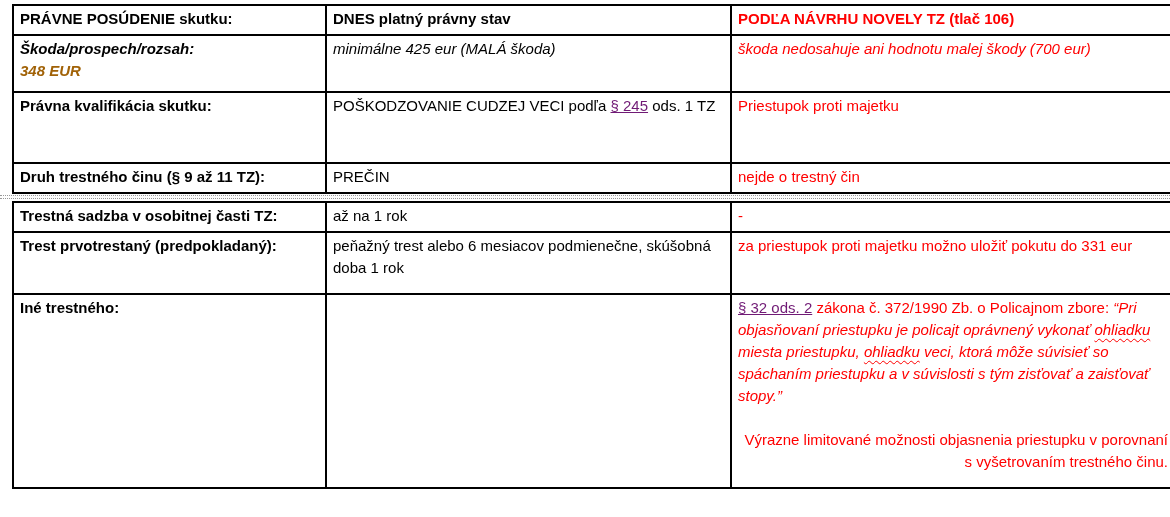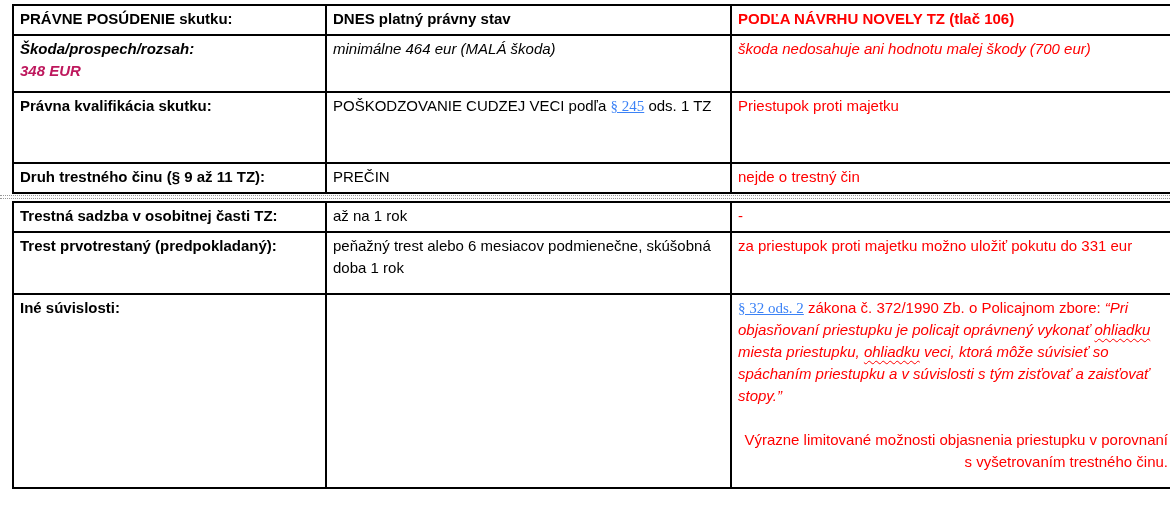--- a/index.html
+++ b/index.html
@@ -33,28 +33,27 @@
   .page-break { position:relative; width:1170px; height:7px; }
   .page-break::before, .page-break::after {
     content:""; position:absolute; left:0; right:0;
     border-top:1px dotted #999999;
   }
   .page-break::before { top:1px; }
   .page-break::after  { top:4px; }
 
   .b   { font-weight:bold; }
   .red { color:#ff0000;text-align:right; }
-  .purple { color:#be185d; }
+  .purple { color:#a16207; }
   .it  { font-style:italic; }
   .lnk {
-    color:#3b82f6;
+    color:#701a75;
     text-decoration:underline;
     white-space:nowrap;
     cursor:pointer;
-    font-family:Liberation Serif, serif;
   }
   .sp {
     text-decoration-line:underline;
     text-decoration-style:wavy;
     text-decoration-color:#ff0000;
     text-decoration-thickness:1px;
     text-underline-offset:3px;
   }
   .h28  { height:28px; }
   .h57  { height:57px;font-style:italic; }
@@ -85,21 +84,21 @@
       <td>
         <span class="b red">PODĽA NÁVRHU NOVELY TZ (tlač 106)</span>
       </td>
     </tr>
     <tr class="h57">
       <td>
         <div class="b">Škoda/prospech/rozsah:</div>
         <div class="b purple">348 EUR</div>
       </td>
       <td>
-        <span>minimálne 464 eur (MALÁ škoda)</span>
+        <span>minimálne 425 eur (MALÁ škoda)</span>
       </td>
       <td>
         <span class="red">škoda nedosahuje ani hodnotu malej škody (700 eur)</span>
       </td>
     </tr>
     <tr class="h55">
       <td>
         <span class="b">Právna kvalifikácia skutku:</span>
       </td>
       <td>
@@ -149,21 +148,21 @@
       </td>
       <td>
         <span>peňažný trest alebo 6 mesiacov podmienečne, skúšobná doba 1 rok</span>
       </td>
       <td>
         <span class="red">za priestupok proti majetku možno uložiť pokutu do 331 eur</span>
       </td>
     </tr>
     <tr class="h194">
       <td>
-        <span class="b">Iné súvislosti:</span>
+        <span class="b">Iné trestného:</span>
       </td>
       <td>
         <span></span>
       </td>
       <td>
         <div>
           <span class="lnk">§ 32 ods. 2</span><span class="red"> zákona č. 372/1990 Zb. o Policajnom zbore: </span><span class="red it">“Pri objasňovaní priestupku je policajt oprávnený vykonať </span><span class="red it sp">ohliadku</span><span class="red it"> miesta priestupku, </span><span class="red it sp">ohliadku</span><span class="red it"> veci, ktorá môže súvisieť so spáchaním priestupku a v súvislosti s tým zisťovať a zaisťovať stopy.”</span>
         </div>
         <div class="blank-line"></div>
         <div class="red">Výrazne limitované možnosti objasnenia priestupku v porovnaní s vyšetrovaním trestného činu.</div>

